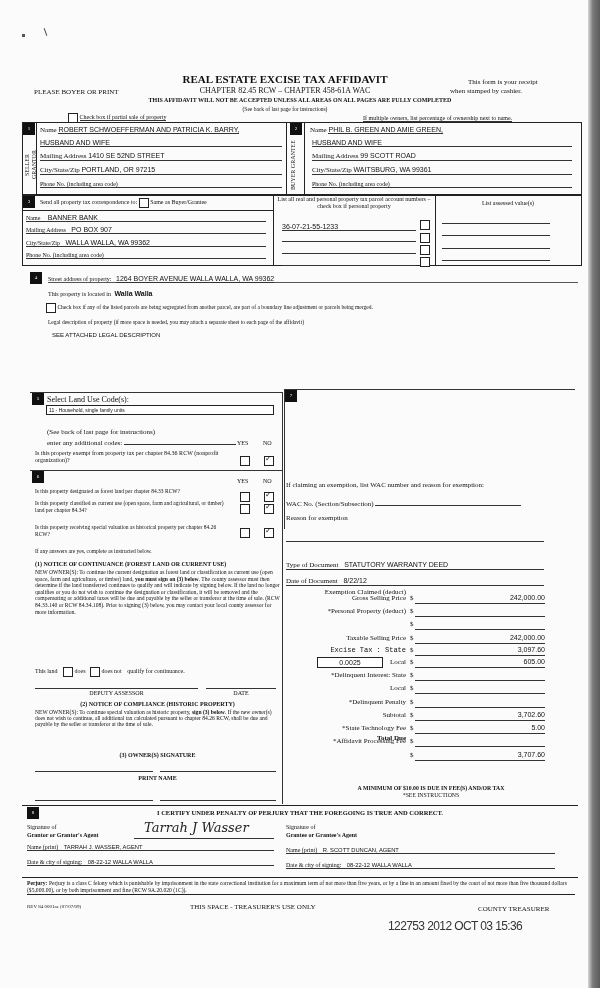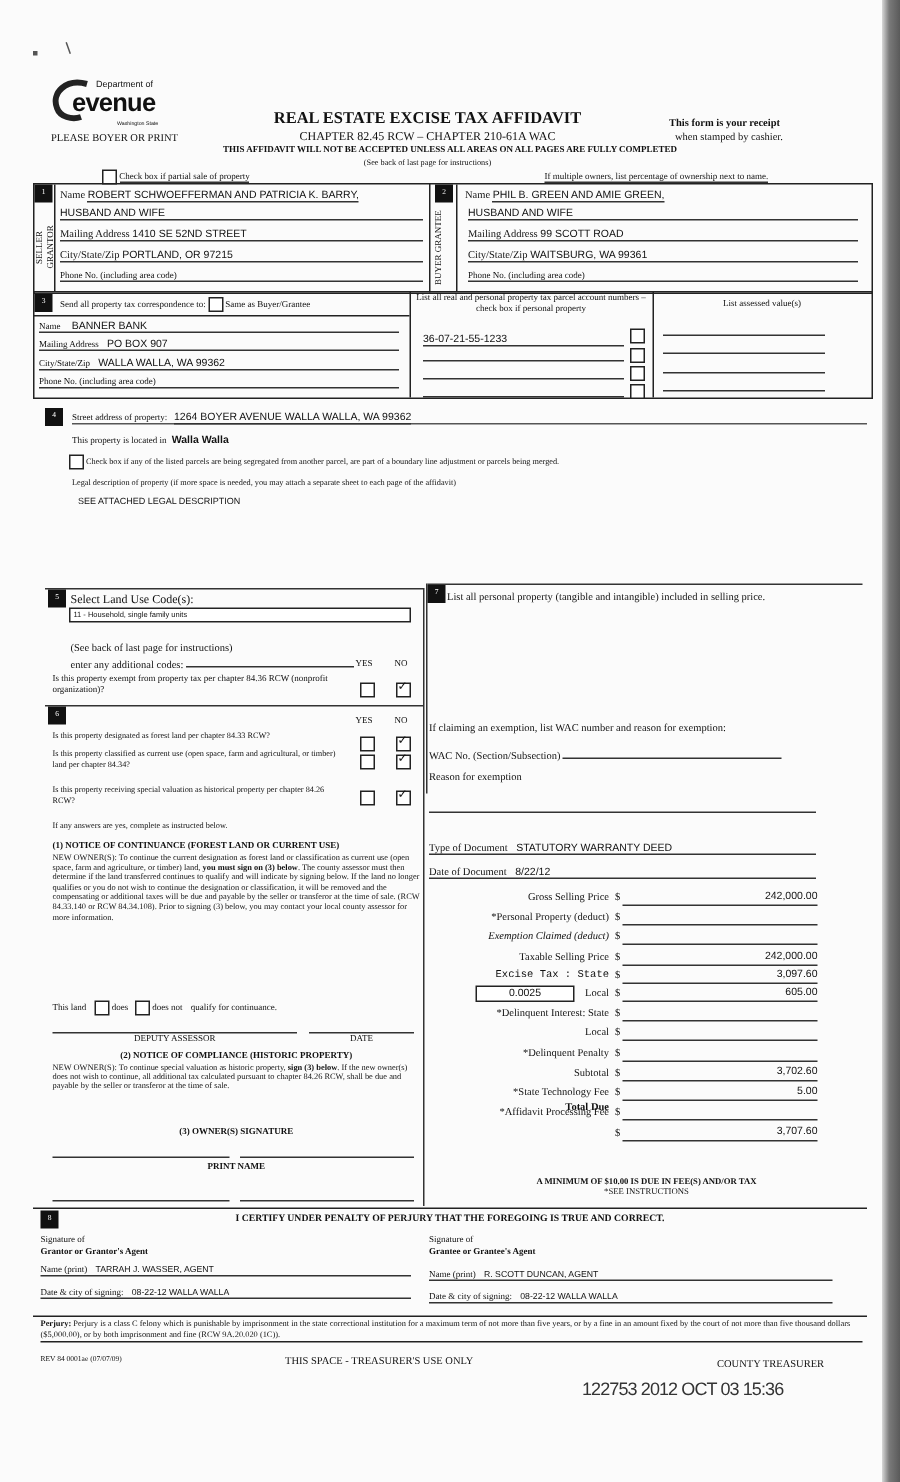--- a/index.html
+++ b/index.html
@@ -20,32 +20,24 @@
   .vert{writing-mode:vertical-rl;transform:rotate(180deg);font-size:6px;text-align:center;line-height:7px;}
   .center{text-align:center;}
   .right{text-align:right;}
   .bold{font-weight:bold;}
 </style>
 </head>
 <body>
 
 <div class="page">
 
-  <div class="abs" style="left:34px;top:52px;width:80px;height:34px;">
-    <svg width="28" height="30" viewBox="0 0 28 30" style="position:absolute;left:0;top:0;">
-      <path d="M24 4 C10 0 0 10 4 20 C6 26 14 28 20 26" fill="none" stroke="#222" stroke-width="4"></path>
-    </svg>
-    <span class="abs sans" style="left:30px;top:2px;font-size:6px;">Department of</span>
-    <span class="abs sans bold" style="left:14px;top:7px;font-size:17px;letter-spacing:-0.5px;">evenue</span>
-    <span class="abs sans" style="left:44px;top:28px;font-size:3.5px;">Washington State</span>
-  </div>
   <div class="abs t7" style="left:34px;top:88px;">PLEASE BOYER OR PRINT</div>
   <div class="abs bold center" style="left:150px;top:73px;width:270px;font-size:11px;">REAL ESTATE EXCISE TAX AFFIDAVIT</div>
-  <div class="abs center" style="left:150px;top:86px;width:270px;font-size:8px;">CHAPTER 82.45 RCW – CHAPTER 210-61A WAC</div>
-  <div class="abs t7" style="left:446px;top:78px;font-weight:bold;">This form is your receipt</div>
+  <div class="abs center" style="left:150px;top:86px;width:270px;font-size:8px;">CHAPTER 82.45 RCW – CHAPTER 458-61A WAC</div>
+  <div class="abs t7" style="left:468px;top:78px;">This form is your receipt</div>
   <div class="abs t7" style="left:450px;top:87px;">when stamped by cashier.</div>
   <div class="abs bold center t6" style="left:40px;top:97px;width:520px;">THIS AFFIDAVIT WILL NOT BE ACCEPTED UNLESS ALL AREAS ON ALL PAGES ARE FULLY COMPLETED</div>
   <div class="abs center" style="left:150px;top:106px;width:270px;font-size:5.5px;">(See back of last page for instructions)</div>
   <div class="abs t6" style="left:68px;top:113px;">
     <span class="cb"></span>
     <span class="uline">Check box if partial sale of property</span>
   </div>
   <div class="abs t6 uline" style="left:363px;top:115px;">If multiple owners, list percentage of ownership next to name.</div>
 
   <div class="abs box" style="left:22px;top:122px;width:558px;height:72px;"></div>
@@ -221,21 +213,20 @@
     <span>NEW OWNER(S): To continue special valuation as historic property, </span><b>sign (3) below</b><span>. If the new owner(s) does not wish to continue, all additional tax calculated pursuant to chapter 84.26 RCW, shall be due and payable by the seller or transferor at the time of sale.</span>
   </div>
   <div class="abs bold center" style="left:35px;top:752px;width:245px;font-size:6px;">(3) OWNER(S) SIGNATURE</div>
   <div class="abs" style="left:35px;top:771px;width:118px;height:1px;background:#333;"></div>
   <div class="abs" style="left:160px;top:771px;width:116px;height:1px;background:#333;"></div>
   <div class="abs bold center" style="left:35px;top:775px;width:245px;font-size:6px;">PRINT NAME</div>
   <div class="abs" style="left:35px;top:800px;width:118px;height:1px;background:#333;"></div>
   <div class="abs" style="left:160px;top:800px;width:116px;height:1px;background:#333;"></div>
 
   <div class="abs blk" style="left:285px;top:390px;">7</div>
-  <div class="abs t7" style="left:298px;top:393px;width:240px;line-height:11px;">List all  personal property (tangible and intangible) included in selling price.</div>
   <div class="abs t7" style="left:286px;top:481px;">If claiming an exemption, list WAC number and reason for exemption:</div>
   <div class="abs t7" style="left:286px;top:498px;">
     <span>WAC No. (Section/Subsection)</span>
     <span class="uline" style="display:inline-block;width:146px;height:7px;"></span>
   </div>
   <div class="abs t7" style="left:286px;top:514px;">Reason for exemption</div>
   <div class="abs uline" style="left:286px;top:540px;width:258px;height:1px;"></div>
 
   <div class="abs t7" style="left:286px;top:561px;width:258px;border-bottom:1px solid #333;">
     <span>Type of Document</span>
@@ -247,21 +238,21 @@
   </div>
 
   <div class="abs t7 right" style="left:286px;top:594px;width:120px;">Gross Selling Price</div>
   <div class="abs t7" style="left:410px;top:594px;">$</div>
   <div class="abs fill right uline" style="left:415px;top:594px;width:130px;height:9px;">242,000.00</div>
 
   <div class="abs t7 right" style="left:286px;top:607px;width:120px;">*Personal Property (deduct)</div>
   <div class="abs t7" style="left:410px;top:607px;">$</div>
   <div class="abs fill right uline" style="left:415px;top:607px;width:130px;height:9px;"></div>
 
-  <div class="abs t7 right" style="left:286px;top:620px;width:120px;font-style:italic;">Exemption Claimed (deduct)</div>
+  <div class="abs t7 right" style="left:286px;top:588px;width:120px;">Exemption Claimed (deduct)</div>
   <div class="abs t7" style="left:410px;top:620px;">$</div>
   <div class="abs fill right uline" style="left:415px;top:620px;width:130px;height:9px;"></div>
 
   <div class="abs t7 right" style="left:286px;top:634px;width:120px;">Taxable Selling Price</div>
   <div class="abs t7" style="left:410px;top:634px;">$</div>
   <div class="abs fill right uline" style="left:415px;top:634px;width:130px;height:9px;">242,000.00</div>
 
   <div class="abs t7 right" style="left:286px;top:646px;width:120px;font-family:Liberation Mono, monospace;">Excise Tax : State</div>
   <div class="abs t7" style="left:410px;top:646px;">$</div>
   <div class="abs fill right uline" style="left:415px;top:646px;width:130px;height:9px;">3,097.60</div>
@@ -301,20 +292,23 @@
 
   <div class="abs bold center" style="left:286px;top:785px;width:290px;font-size:5.8px;">A MINIMUM OF $10.00 IS DUE IN FEE(S) AND/OR TAX</div>
   <div class="abs center" style="left:286px;top:792px;width:290px;font-size:5.8px;">*SEE INSTRUCTIONS</div>
 
   <div class="abs" style="left:22px;top:805px;width:556px;height:1px;background:#222;"></div>
   <div class="abs blk" style="left:27px;top:807px;">8</div>
   <div class="abs bold center" style="left:60px;top:809px;width:480px;font-size:6.5px;">I CERTIFY UNDER PENALTY OF PERJURY THAT THE FOREGOING IS TRUE AND CORRECT.</div>
 
   <div class="abs t6" style="left:27px;top:824px;">Signature of</div>
   <div class="abs t6 bold" style="left:27px;top:832px;">Grantor or Grantor's Agent</div>
+  <div class="abs uline" style="left:134px;top:820px;width:140px;height:18px;">
+    <span style="font-family:'DejaVu Serif',serif;font-style:italic;font-size:13px;color:#222;position:absolute;left:10px;top:0;">Tarrah J Wasser</span>
+  </div>
   <div class="abs t6" style="left:27px;top:844px;width:247px;border-bottom:1px solid #333;">
     <span>Name (print)</span>
     <span class="sans" style="font-size:5.8px;margin-left:4px;">TARRAH J. WASSER, AGENT</span>
   </div>
   <div class="abs t6" style="left:27px;top:859px;width:247px;border-bottom:1px solid #333;">
     <span>Date &amp; city of signing:</span>
     <span class="sans" style="font-size:5.8px;margin-left:4px;">08-22-12  WALLA WALLA</span>
   </div>
 
   <div class="abs t6" style="left:286px;top:824px;">Signature of</div>

